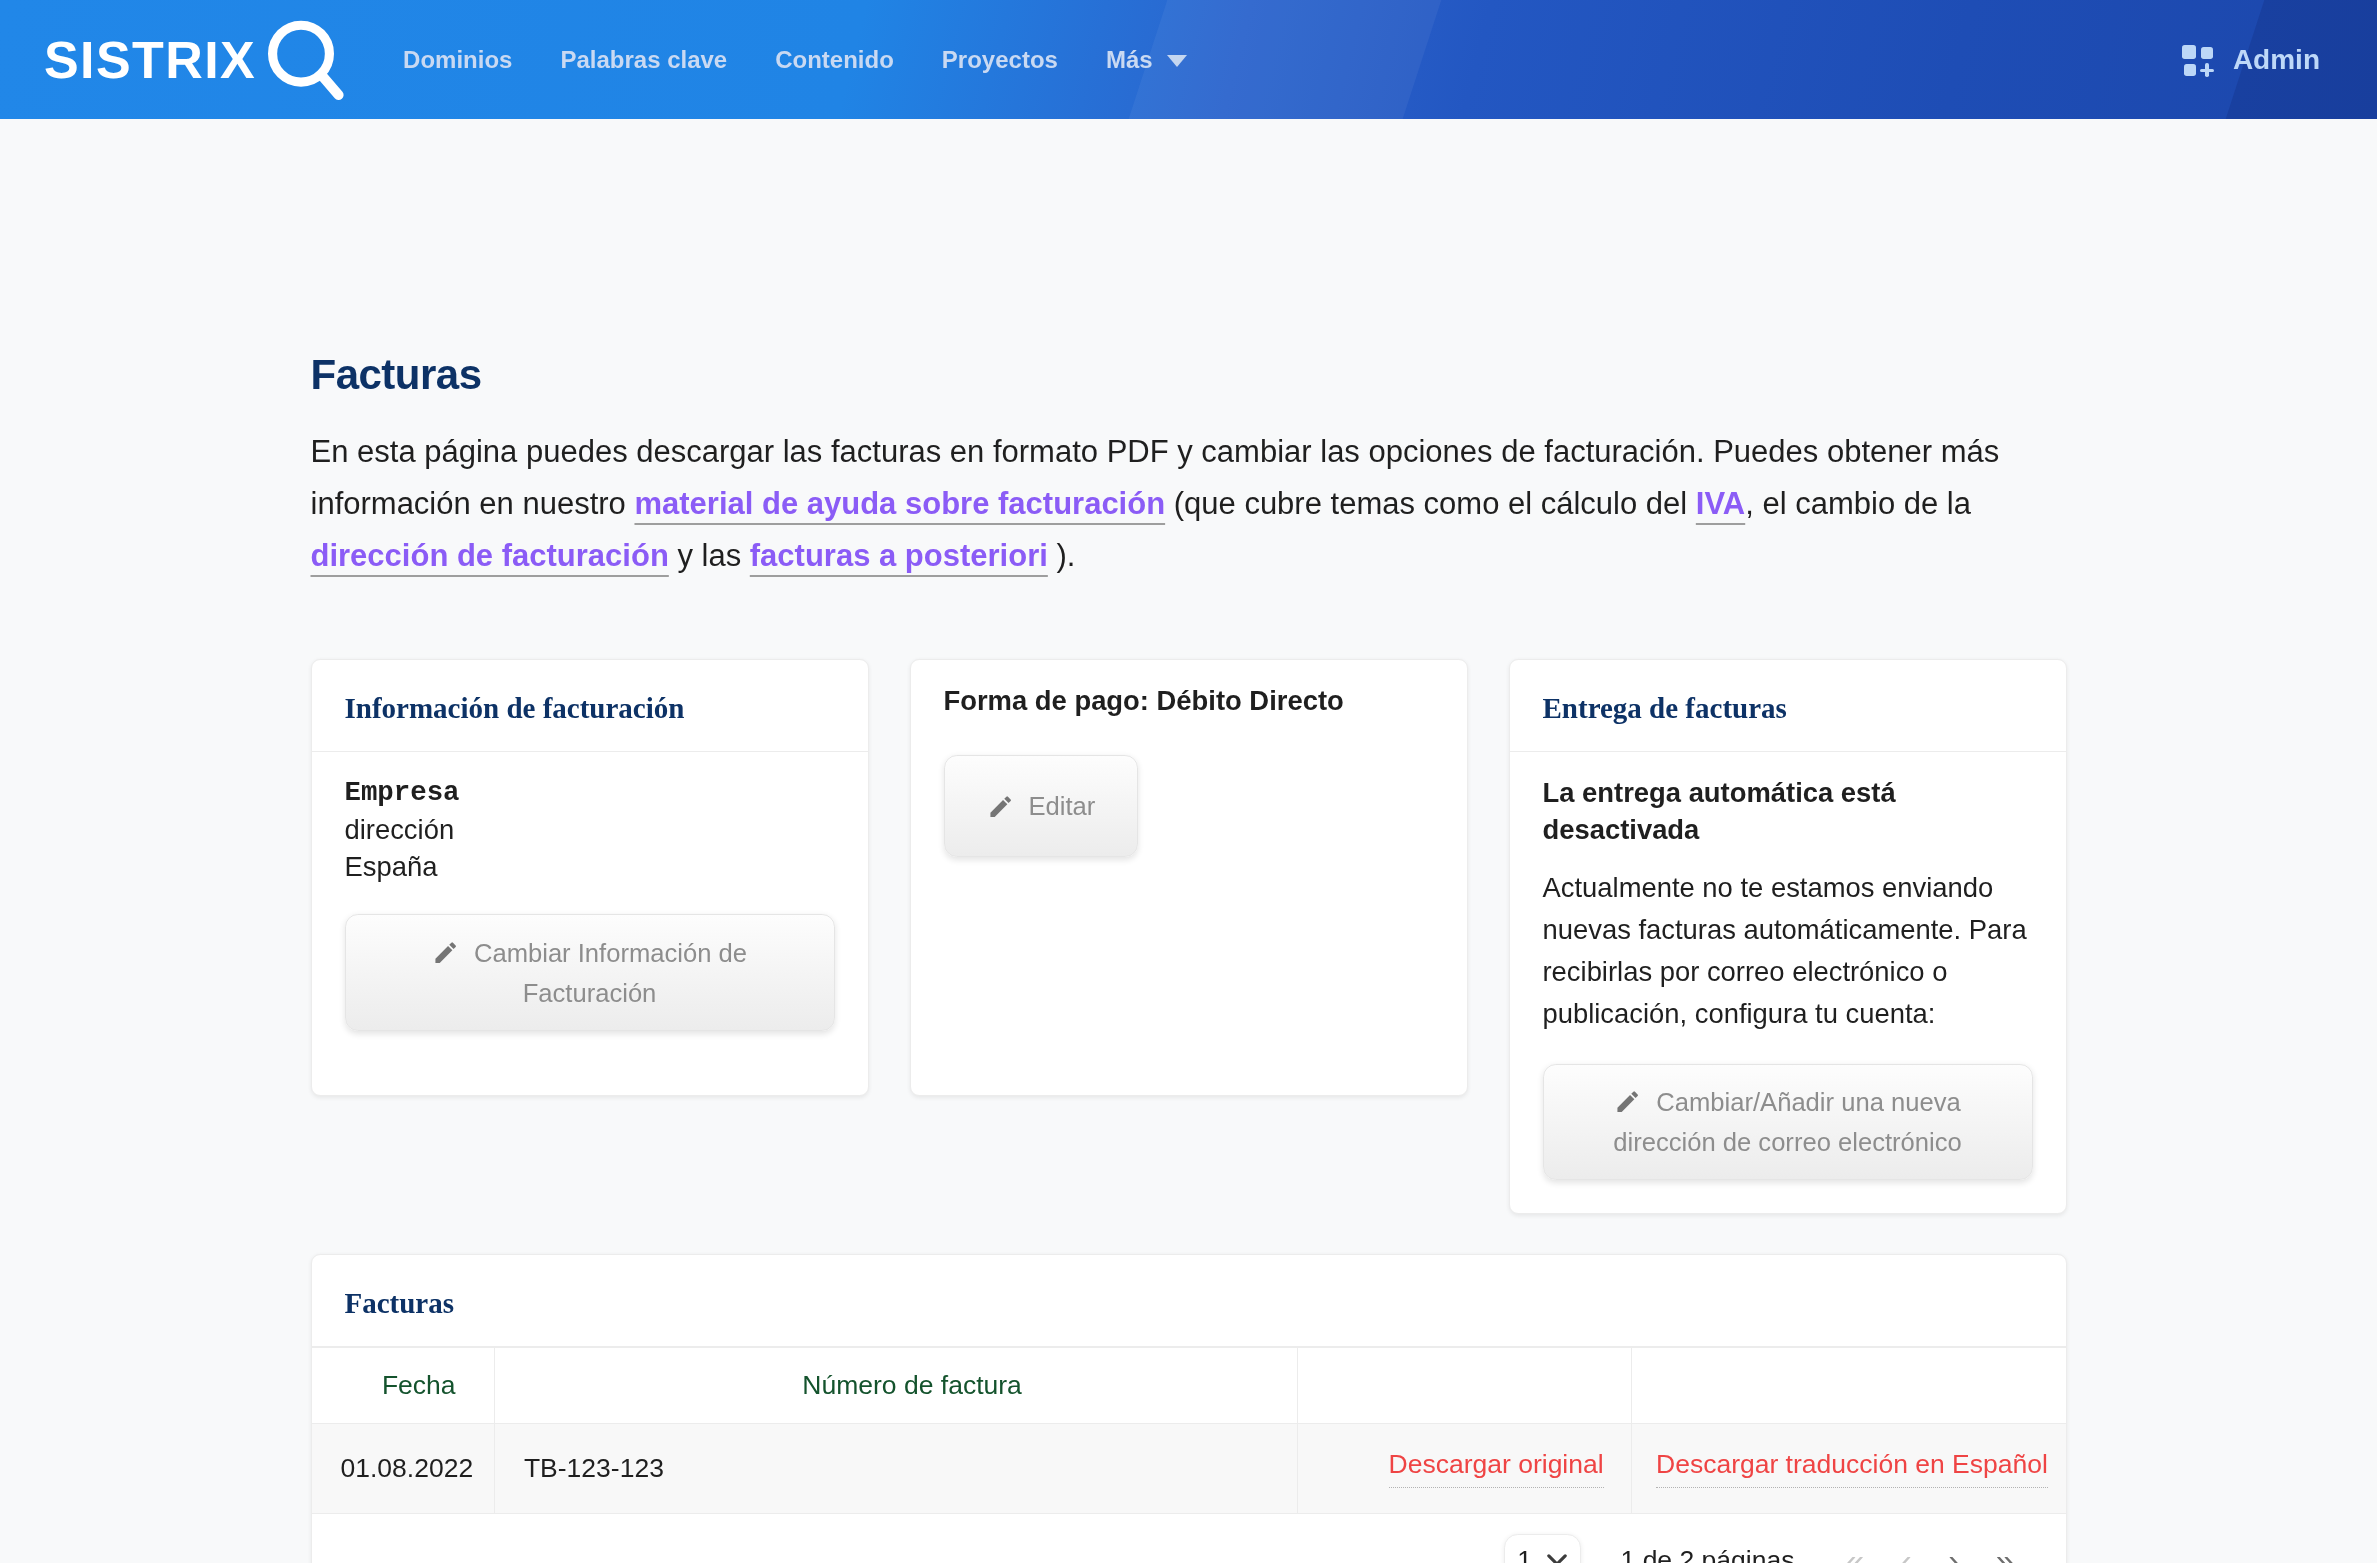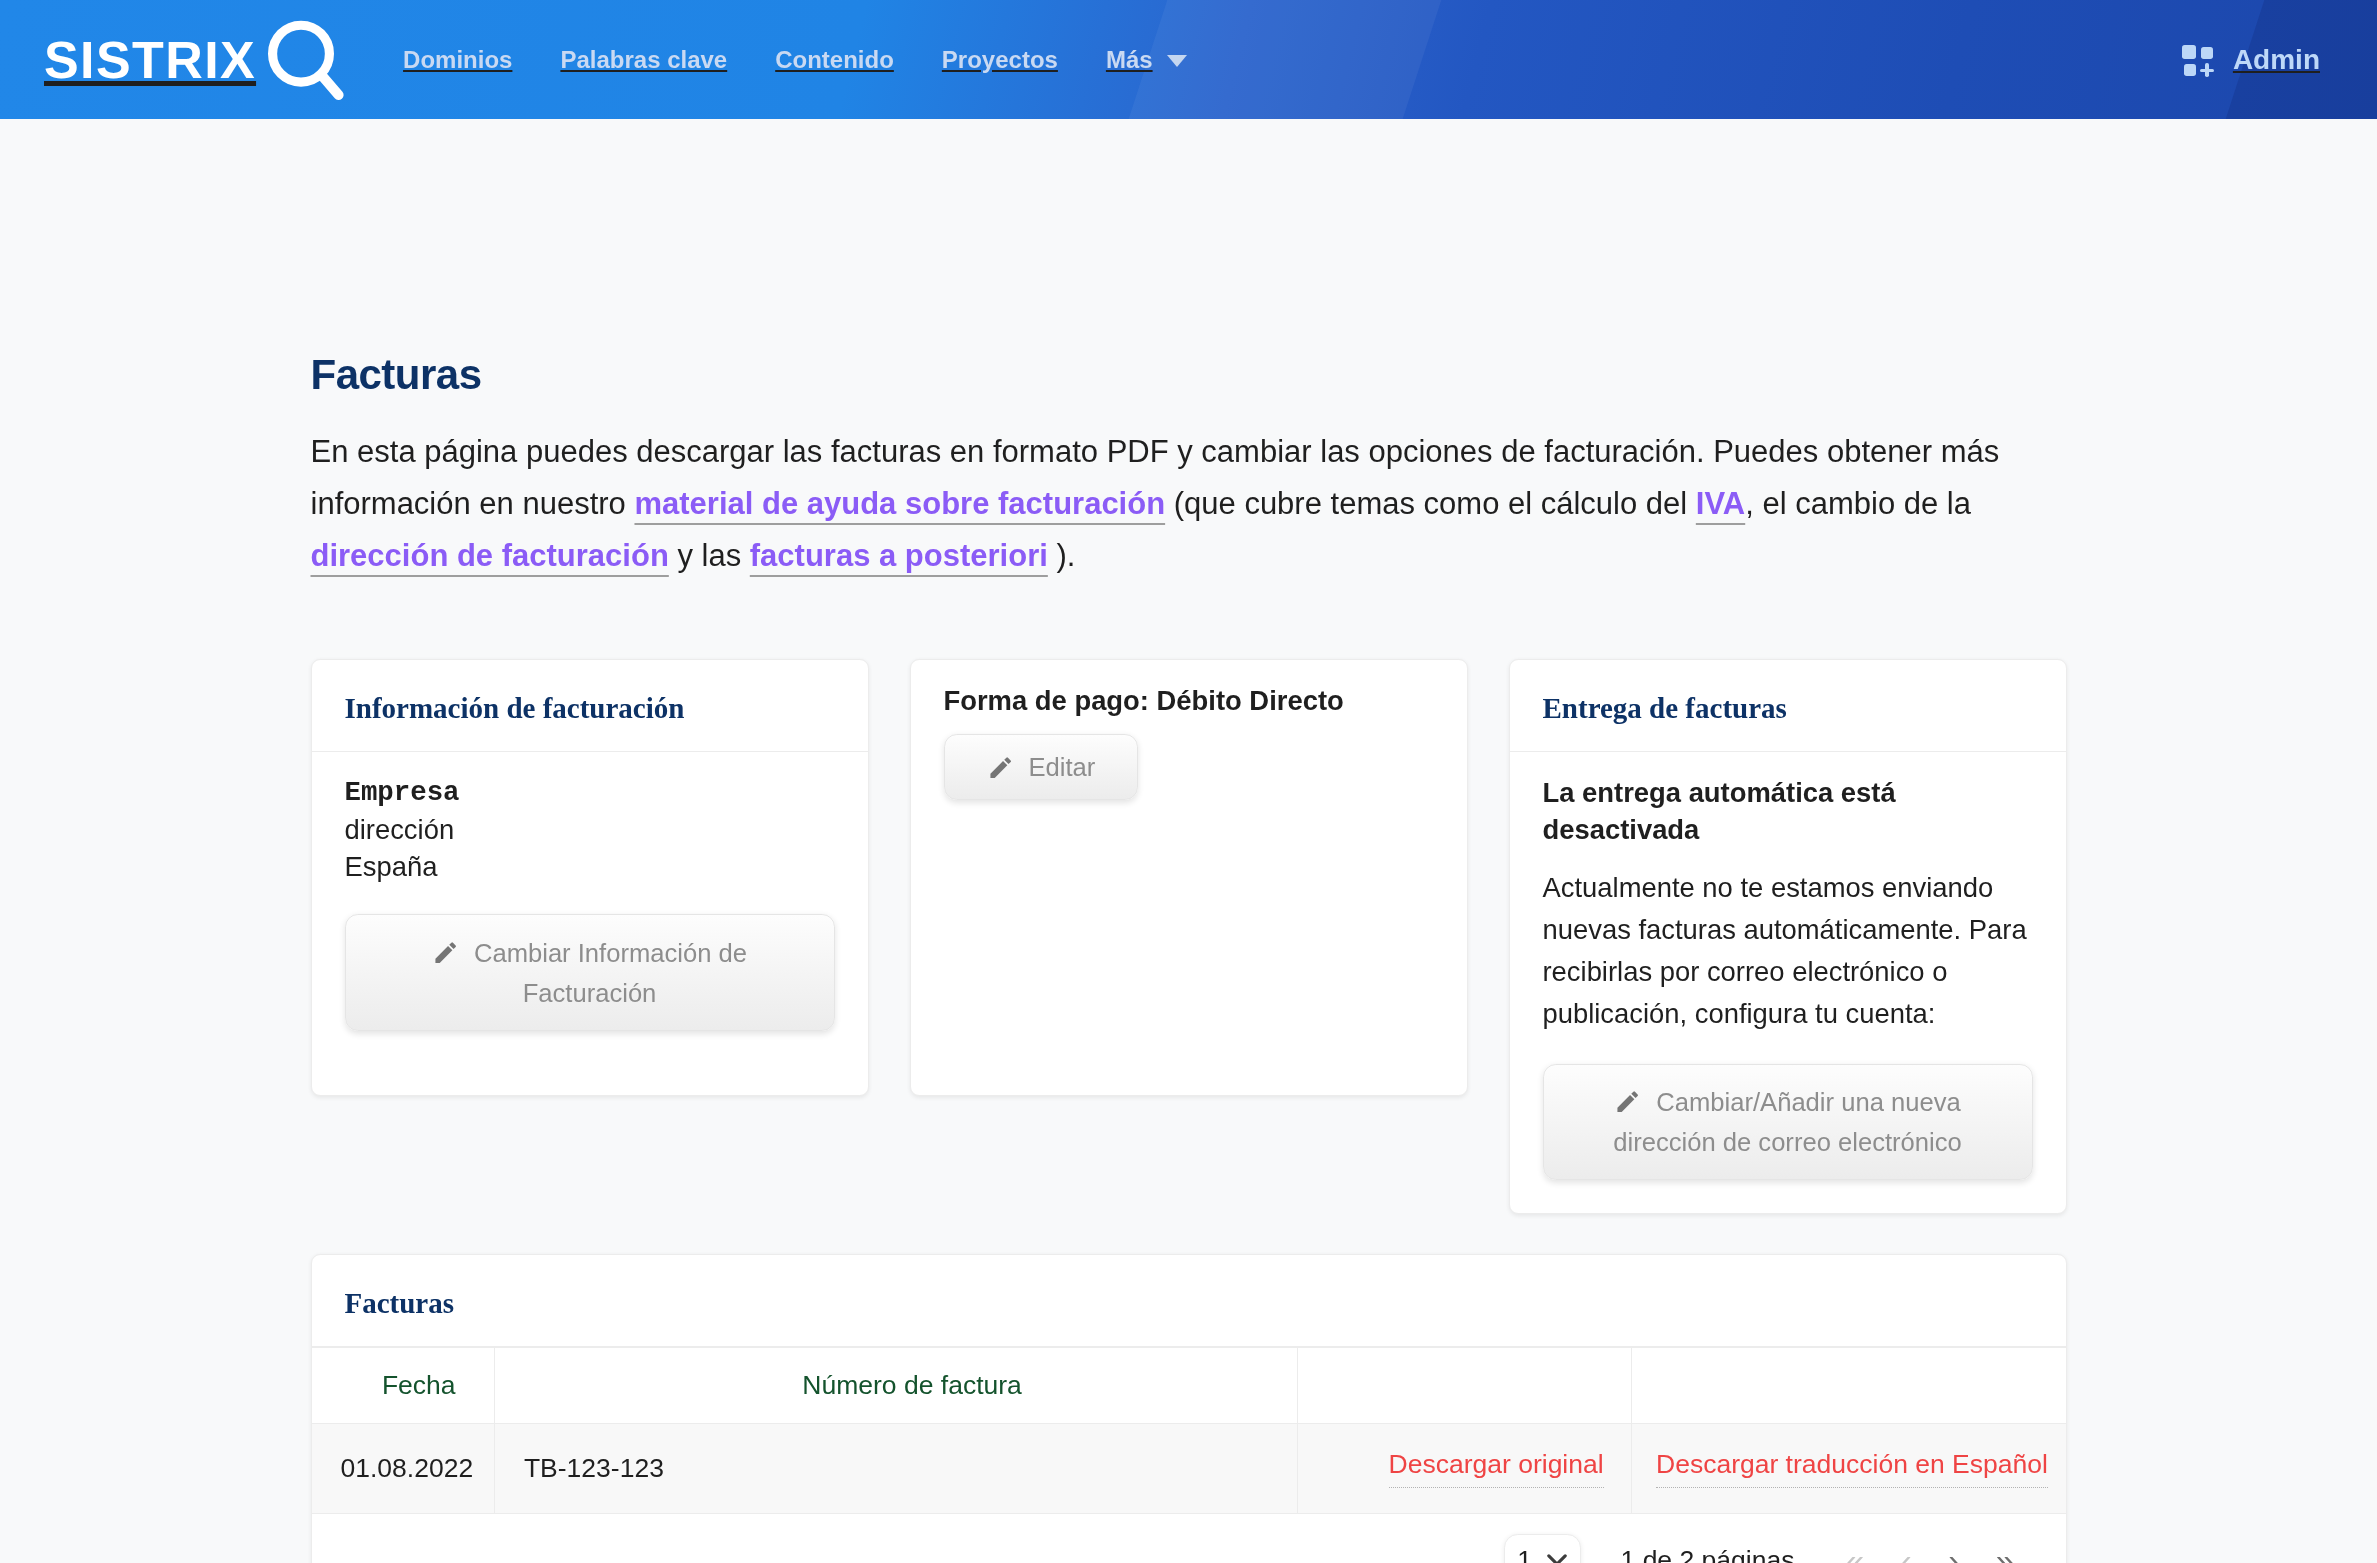--- a/index.html
+++ b/index.html
@@ -2,21 +2,21 @@
 <html style="font-size:14.6px"><head>
 <meta charset="utf-8">
 <style>
   * { margin:0; padding:0; box-sizing:border-box; }
   html,body { width:2377px; height:1564px; overflow:hidden; background:#f8f9fa;
               font-family:"Liberation Sans", sans-serif; color:#1f1f1f; }
 
   
   .topbar { position:relative; height:119px; width:100%;
     background:linear-gradient(104deg,#2187e8 0%,#2084e5 36%,#2b64cd 52%,#2357c2 62%,#1e4db5 82%,#1c47ac 100%);
-    display:flex; align-items:center; overflow:hidden;text-decoration:underline; }
+    display:flex; align-items:center; overflow:hidden; }
   .topbar .band-light { position:absolute; top:0; left:1148px; width:274px; height:119px;
     background:rgba(255,255,255,0.05); transform:skewX(-18deg); }
   .topbar .band-dark { position:absolute; top:0; left:2245px; width:366px; height:119px;
     background:rgba(0,10,60,0.13); transform:skewX(-18deg); }
   .logo { display:flex; align-items:center; margin-left:44px; position:relative; z-index:2; }
   .logo-text { color:#fff; font-size:52px; font-weight:700; letter-spacing:1.4px; line-height:1; }
   .logo-glass { margin-left:11px; margin-top:3.7px; }
   .mainnav { display:flex; align-items:center; gap:48px; margin-left:57px; position:relative; z-index:2; }
   .mainnav a { color:#c9d9f2; font-size:24px; font-weight:700; text-decoration:none; display:flex; align-items:center; }
   .nav-caret { width:0; height:0; margin-left:14.6px; margin-top:3.7px;
@@ -48,21 +48,21 @@
   .addr-name { font-weight:700;font-family:Liberation Mono, monospace; }
   .bold-line { font-weight:700; }
   .desc { margin-top:18.3px; line-height:42px; }
 
   .btn { display:block; border:0.9px solid #e5e5e5; border-radius:12.8px; cursor:pointer;
     background:linear-gradient(180deg,#fdfdfd 0%,#ececec 100%);
     box-shadow:0 2.7px 6.4px rgba(0,0,0,0.11);
     color:#8d8d8d; font-size:25.6px; line-height:40px; text-align:center;
     padding:17.4px 27.4px; font-family:"Liberation Sans",sans-serif; }
   .btn-wide { width:100%; margin-top:29px; }
-  .btn-inline { display:inline-block; margin-top:15px; padding:12px 42px; }
+  .btn-inline { display:inline-block; margin-top:36px; padding:30px 42px; }
   .btn svg { vertical-align:-4.6px; margin-right:14.6px; }
 
   
   .table-card { margin-top:40px; margin-bottom:18.3px; width:1756px; background:#fff;
     border:0.9px solid #ececec; border-radius:9.1px; box-shadow:0 1.8px 4.6px rgba(0,0,0,0.07); overflow:hidden; }
   table.invoices { width:100%; border-collapse:collapse; font-size:26.5px; }
   .invoices th { text-align:center; color:#14532d; font-weight:400; padding:22px 0 22px 32px;
     border-top:0.9px solid #ececec; border-bottom:0.9px solid #ececec; }
   .invoices th, .invoices td { border-right:0.9px solid #ececec; }
   .invoices th:last-child, .invoices td:last-child { border-right:none; }

